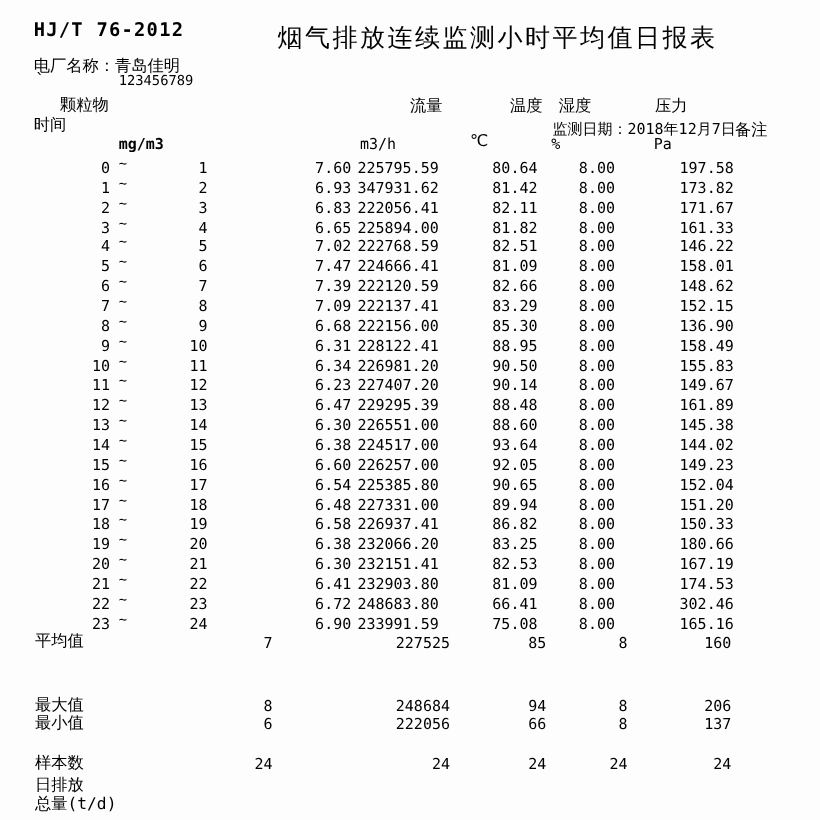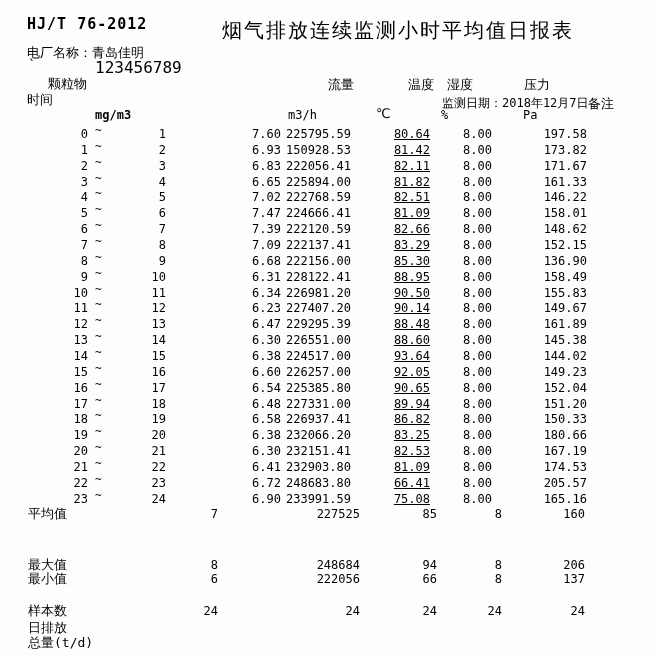--- a/index.html
+++ b/index.html
@@ -6,21 +6,21 @@
   body{
     width:656px;height:656px;position:relative;overflow:hidden;
     background:#fdfdfd;color:#000;
     font-family:"DejaVu Sans Mono","DejaVu Sans",monospace;
   }
   .abs{position:absolute;}
   .standard{left:27px;top:3px;font-size:15px;font-weight:bold;letter-spacing:1px;margin-top:12px;}
   .title{left:222px;top:17px;font-size:20px;font-weight:normal;letter-spacing:2px;white-space:nowrap;}
   .plant{left:27px;top:44px;font-size:13px;white-space:nowrap;}
   .stray{left:28px;top:57px;font-size:13px;}
-  .plant-code{left:95px;top:58px;font-size:16px;}
+  .plant-code{left:95px;top:58px;font-size:11px;}
   .date{left:442px;top:56px;font-size:12px;white-space:nowrap;margin-top:39px;}
   .lbl{font-size:13px;white-space:nowrap;}
   .lbl-dust{left:48px;top:75px;}
   .lbl-flow{left:328px;top:76px;}
   .lbl-temp{left:408px;top:76px;}
   .lbl-hum{left:447px;top:76px;}
   .lbl-press{left:524px;top:76px;}
   .lbl-time{left:27px;top:91px;}
   .lbl-remark{left:588px;top:95px;}
   .unit{font-size:12px;white-space:nowrap;}
@@ -31,21 +31,21 @@
   .unit-press{left:523px;top:108px;}
 
   .rows{position:absolute;left:0;top:127px;width:656px;}
   .row{position:relative;height:15.87px;line-height:15.87px;font-size:12px;}
   .cell{position:absolute;top:0;white-space:nowrap;}
   .c-start{left:38px;width:50px;text-align:right;}
   .c-tilde{left:95px;top:-4px;font-size:11px;}
   .c-end{left:116px;width:50px;text-align:right;}
   .c-dust{left:209px;width:72px;text-align:right;}
   .c-flow{left:265px;width:86px;text-align:right;}
-  .c-temp{left:372px;width:58px;text-align:right;text-decoration:underline;}
+  .c-temp{left:372px;width:58px;text-align:right;}
   .c-hum{left:434px;width:58px;text-align:right;}
   .c-press{left:515px;width:72px;text-align:right;}
 
   .summary-row{position:absolute;left:0;width:604px;height:16px;line-height:16px;font-size:12px;}
   .summary-row:nth-child(1){top:506px;}
   .summary-row:nth-child(2){top:557px;}
   .summary-row:nth-child(3){top:571px;padding-left:38px;}
   .summary-row:nth-child(4){top:603px;}
   .s-label{position:absolute;left:28px;font-size:13px;white-space:nowrap;}
   .s-dust{position:absolute;left:148px;width:70px;text-align:right;}
@@ -91,21 +91,21 @@
       <span class="cell c-flow">225795.59</span>
       <span class="cell c-temp">80.64</span>
       <span class="cell c-hum">8.00</span>
       <span class="cell c-press">197.58</span>
     </div>
     <div class="row">
       <span class="cell c-start">1</span>
       <span class="cell c-tilde">~</span>
       <span class="cell c-end">2</span>
       <span class="cell c-dust">6.93</span>
-      <span class="cell c-flow">150928.53</span>
+      <span class="cell c-flow">347931.62</span>
       <span class="cell c-temp">81.42</span>
       <span class="cell c-hum">8.00</span>
       <span class="cell c-press">173.82</span>
     </div>
     <div class="row">
       <span class="cell c-start">2</span>
       <span class="cell c-tilde">~</span>
       <span class="cell c-end">3</span>
       <span class="cell c-dust">6.83</span>
       <span class="cell c-flow">222056.41</span>
@@ -304,21 +304,21 @@
       <span class="cell c-press">174.53</span>
     </div>
     <div class="row">
       <span class="cell c-start">22</span>
       <span class="cell c-tilde">~</span>
       <span class="cell c-end">23</span>
       <span class="cell c-dust">6.72</span>
       <span class="cell c-flow">248683.80</span>
       <span class="cell c-temp">66.41</span>
       <span class="cell c-hum">8.00</span>
-      <span class="cell c-press">205.57</span>
+      <span class="cell c-press">302.46</span>
     </div>
     <div class="row">
       <span class="cell c-start">23</span>
       <span class="cell c-tilde">~</span>
       <span class="cell c-end">24</span>
       <span class="cell c-dust">6.90</span>
       <span class="cell c-flow">233991.59</span>
       <span class="cell c-temp">75.08</span>
       <span class="cell c-hum">8.00</span>
       <span class="cell c-press">165.16</span>

